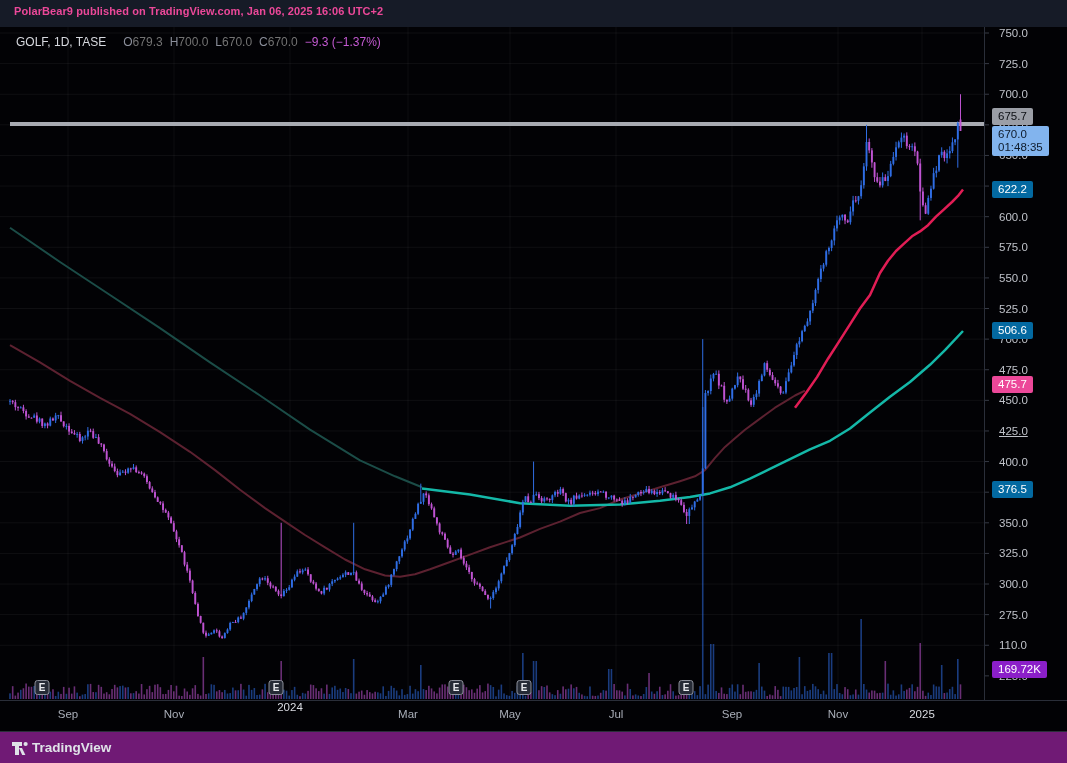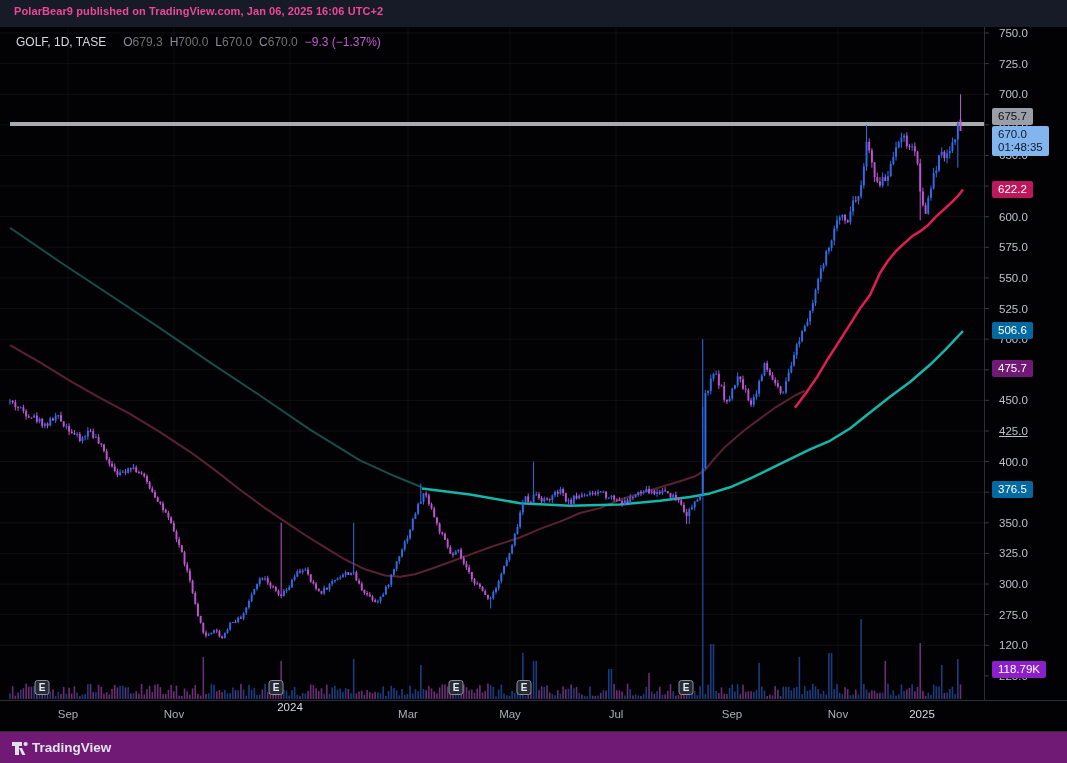--- a/index.html
+++ b/index.html
@@ -17,23 +17,23 @@
   .legend .sym{color:#d6d8de;margin-right:10px;}
   .legend .k{color:#8b8f9b;margin-left:7px;}
   .legend .v{color:#737373;}
   .legend .chg{color:#c45ad2;margin-left:7px;}
   .axis-sep{position:absolute;left:984px;top:27px;width:1px;height:704px;background:#2a2e39;}
   .ptick{position:absolute;left:999px;width:60px;font-size:11.5px;color:#bfc2c9;line-height:14px;}
   .plabel{position:absolute;left:992px;font-size:11.5px;line-height:13px;border-radius:2px;
           padding:2px 6px 2px 6px;color:#fff;white-space:nowrap;}
   .plabel.gray{background:#9b9ea6;color:#0c0e13;}
   .plabel.countdown{background:#82b4ee;color:#0e1b2b;}
-  .plabel.crimson{background:#be185d;}
+  .plabel.crimson{background:#0369a1;}
   .plabel.teal{background:#0369a1;}
-  .plabel.salmon{background:#701a75;}
+  .plabel.salmon{background:#ec4899;margin-top:16px;}
   .plabel.purple{background:#8b1fc9;}
   .tlabel{position:absolute;top:707px;transform:translateX(-50%);font-size:11.5px;color:#a9aeb8;}
   .tlabel.year{color:#dadce2;}
   .emark{position:absolute;top:680px;width:15px;height:15px;transform:translateX(-50%);
          background:#262b36;border:1.5px solid #8b8f99;border-radius:3px;color:#e6e8ec;
          font-size:10px;font-weight:bold;text-align:center;line-height:14px;box-sizing:border-box;}
 </style>
 </head>
 <body>
 
@@ -1197,29 +1197,29 @@
       <div class="ptick" style="top: 332.125px;">700.0</div>
       <div class="ptick" style="top: 362.737px;">475.0</div>
       <div class="ptick" style="top: 393.35px;">450.0</div>
       <div class="ptick" style="top: 423.962px; text-decoration: underline;">425.0</div>
       <div class="ptick" style="top: 454.575px;">400.0</div>
       <div class="ptick" style="top: 485.187px;">375.0</div>
       <div class="ptick" style="top: 515.8px;">350.0</div>
       <div class="ptick" style="top: 546.413px;">325.0</div>
       <div class="ptick" style="top: 577.025px;">300.0</div>
       <div class="ptick" style="top: 607.637px;">275.0</div>
-      <div class="ptick" style="top: 638.25px;">120.0</div>
+      <div class="ptick" style="top: 638.25px;">110.0</div>
       <div class="ptick" style="top: 668.862px;">225.0</div>
       <div class="plabel gray" style="top: 108px;">675.7</div>
       <div class="plabel countdown" style="top: 126px;">670.0<div>01:48:35</div></div>
       <div class="plabel crimson" style="top: 181px;">622.2</div>
       <div class="plabel teal" style="top: 322px;">506.6</div>
       <div class="plabel salmon" style="top: 360px;">475.7</div>
       <div class="plabel teal" style="top: 481px;">376.5</div>
-      <div class="plabel purple" style="top: 661px;">118.79K</div>
+      <div class="plabel purple" style="top: 661px;">169.72K</div>
     </div>
   <div id="time-axis" class="timebar">
       <div class="tlabel" style="left: 68px; top: 7px;">Sep</div>
       <div class="tlabel" style="left: 174px; top: 7px;">Nov</div>
       <div class="tlabel year" style="left: 290px; top: 0;">2024</div>
       <div class="tlabel" style="left: 408px; top: 7px;">Mar</div>
       <div class="tlabel" style="left: 510px; top: 7px;">May</div>
       <div class="tlabel" style="left: 616px; top: 7px;">Jul</div>
       <div class="tlabel" style="left: 732px; top: 7px;">Sep</div>
       <div class="tlabel" style="left: 838px; top: 7px;">Nov</div>

